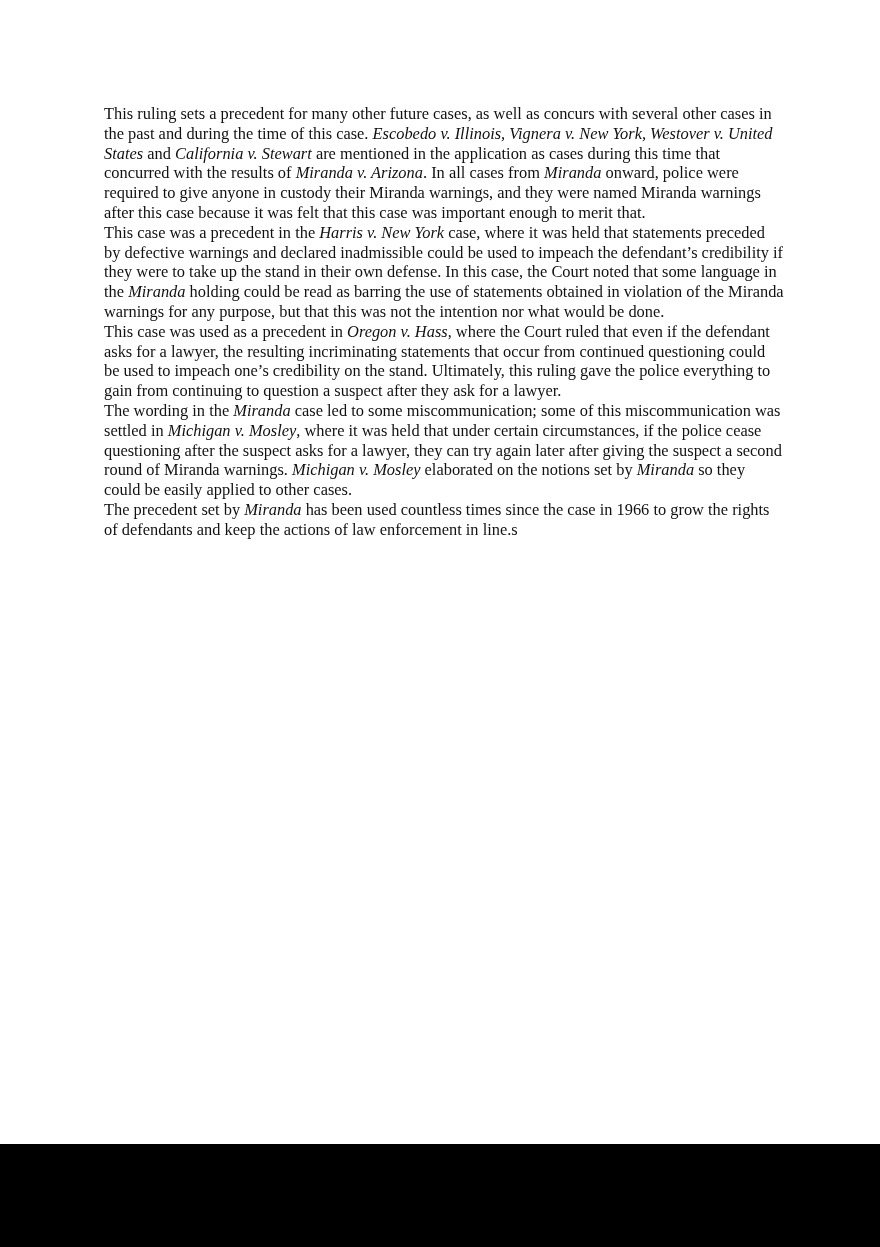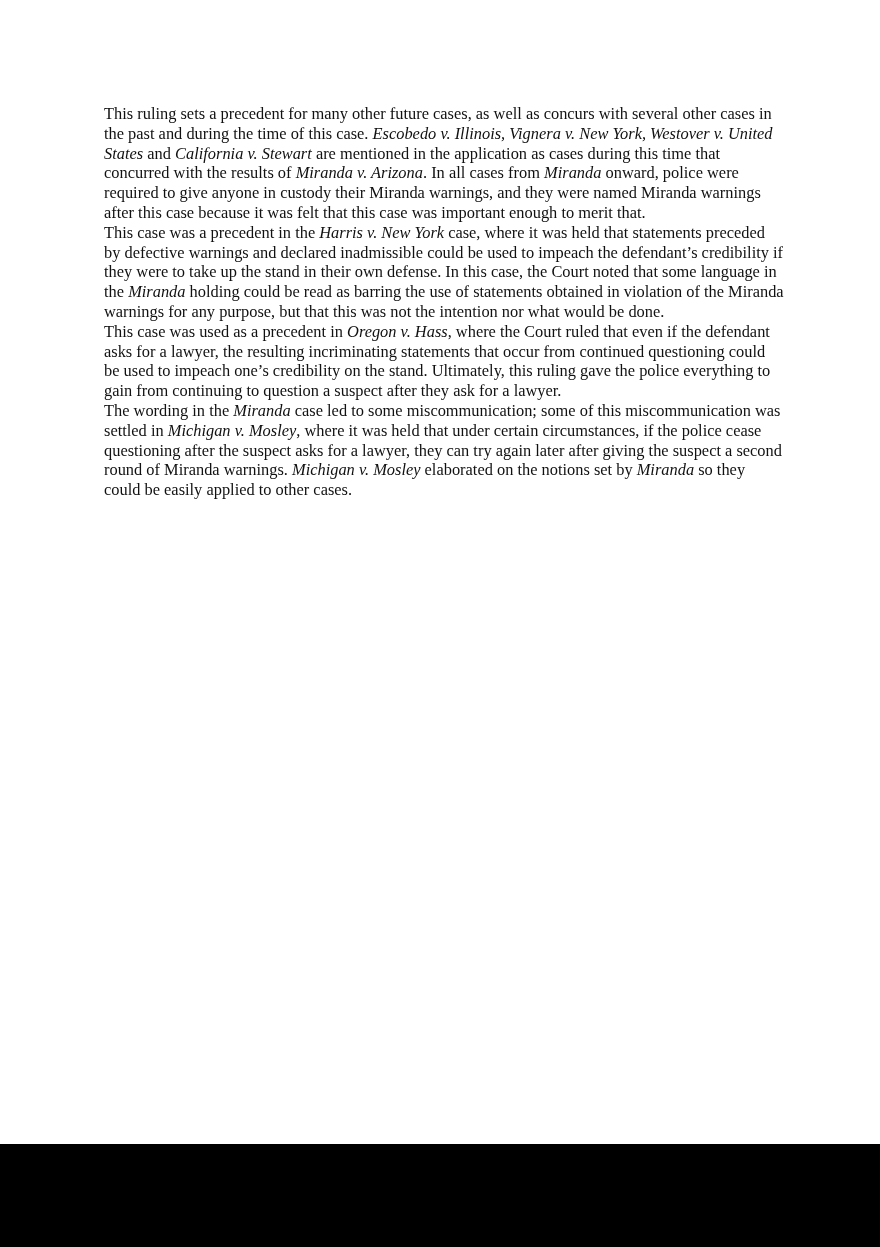--- a/index.html
+++ b/index.html
@@ -57,16 +57,19 @@
     </p>
     <p class="para">
       <span>This case was a precedent in the </span><i>Harris v. New York</i><span> case, where it was held that statements preceded by defective warnings and declared inadmissible could be used to impeach the defendant’s credibility if they were to take up the stand in their own defense. In this case, the Court noted that some language in the </span><i>Miranda</i><span> holding could be read as barring the use of statements obtained in violation of the Miranda warnings for any purpose, but that this was not the intention nor what would be done.</span>
     </p>
     <p class="para">
       <span>This case was used as a precedent in </span><i>Oregon v. Hass</i><span>, where the Court ruled that even if the defendant asks for a lawyer, the resulting incriminating statements that occur from continued questioning could be used to impeach one’s credibility on the stand. Ultimately, this ruling gave the police everything to gain from continuing to question a suspect after they ask for a lawyer.</span>
     </p>
     <p class="para">
       <span>The wording in the </span><i>Miranda</i><span> case led to some miscommunication; some of this miscommunication was settled in </span><i>Michigan v. Mosley</i><span>, where it was held that under certain circumstances, if the police cease questioning after the suspect asks for a lawyer, they can try again later after giving the suspect a second round of Miranda warnings. </span><i>Michigan v. Mosley</i><span> elaborated on the notions set by </span><i>Miranda</i><span> so they could be easily applied to other cases.</span>
     </p>
+    <p class="para">
+      <span>The precedent set by </span><i>Miranda</i><span> has been used countless times since the case in 1966 to grow the rights of defendants and keep the actions of law enforcement in line.s</span>
+    </p>
   </div>
 </div>
 
 <div class="bottom-bar"></div>
 
 </body></html>

